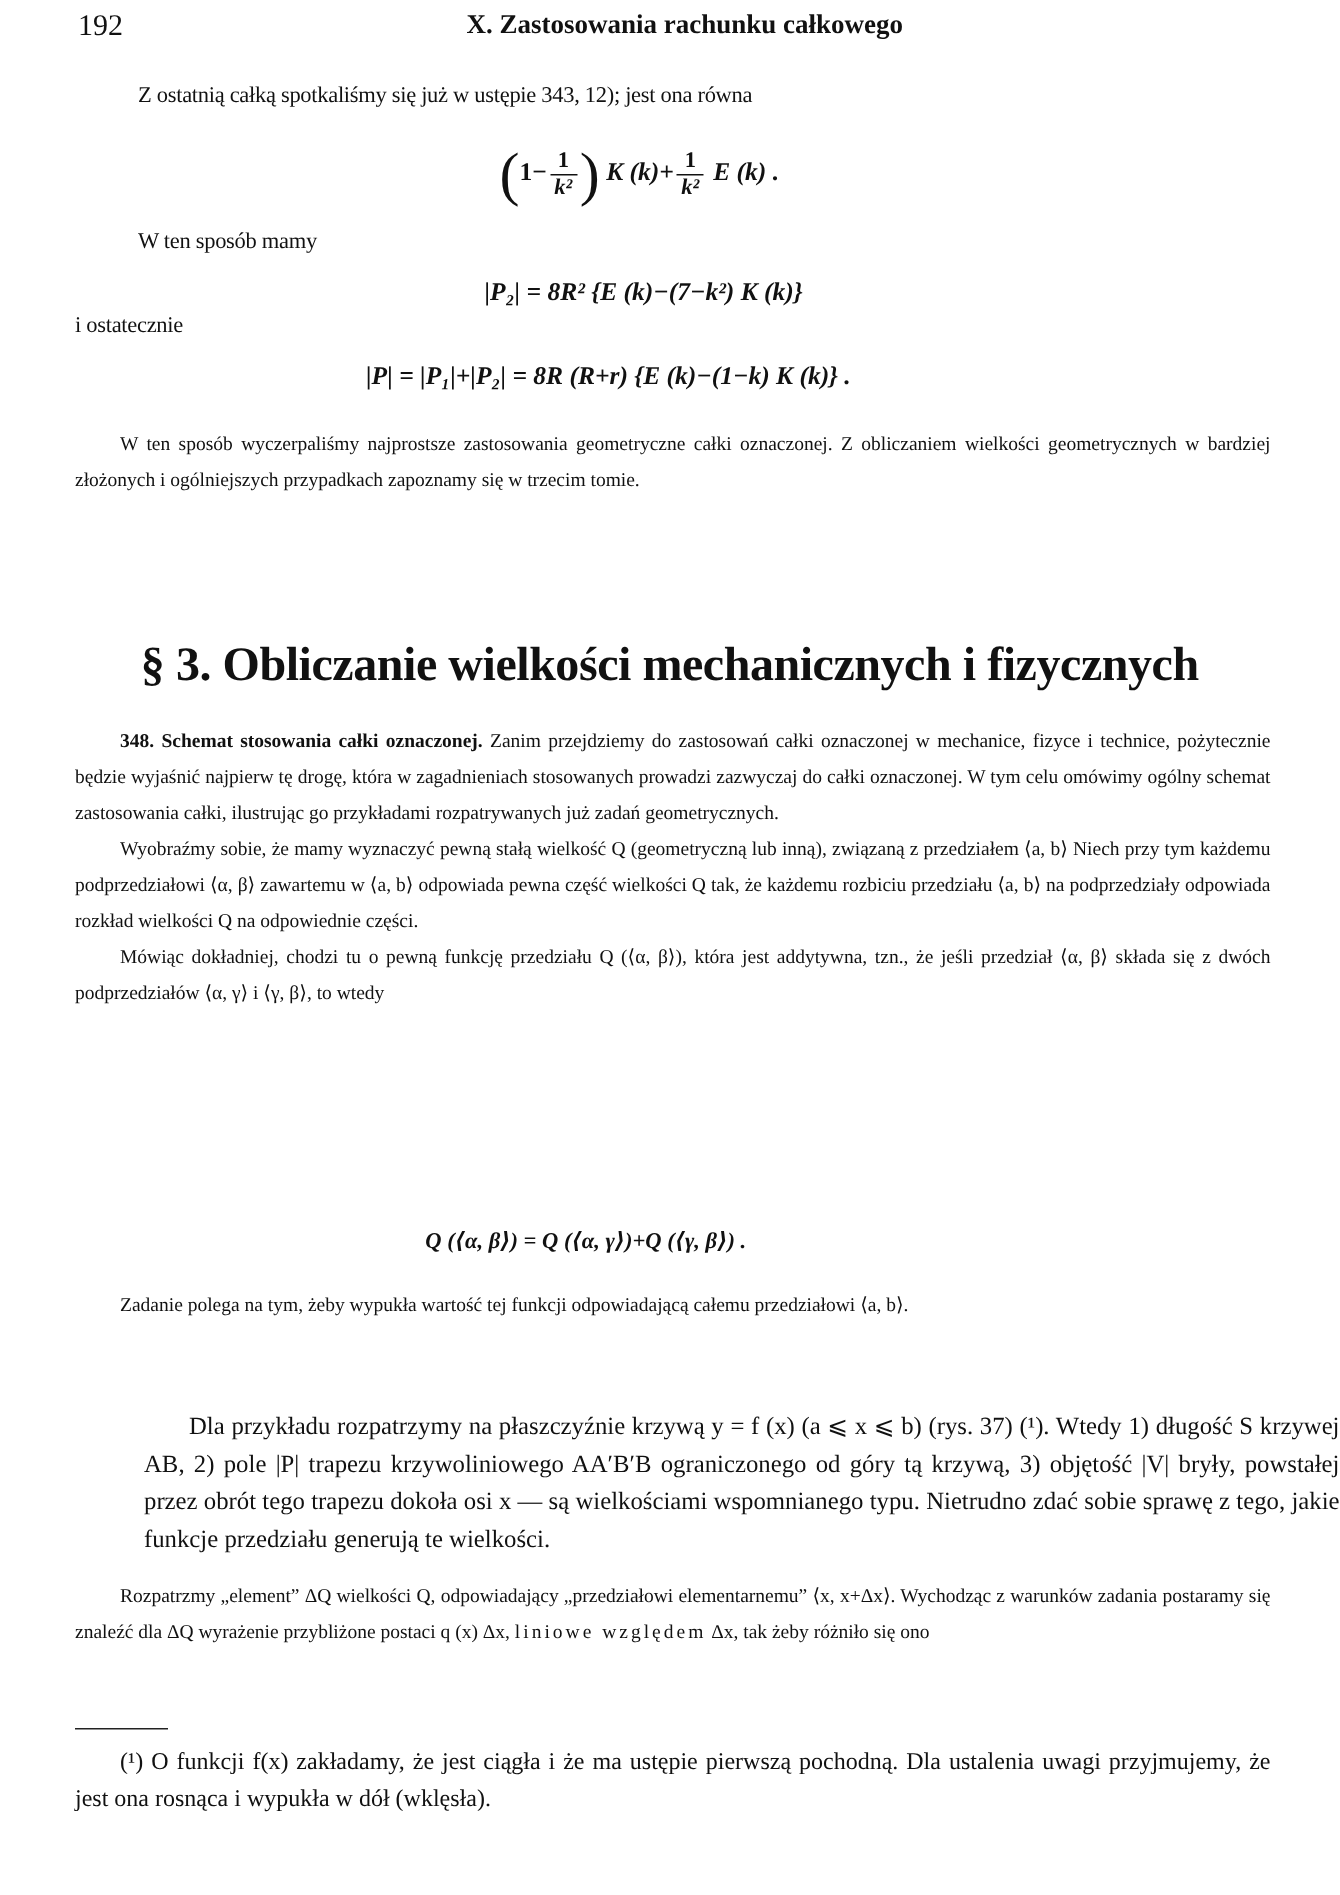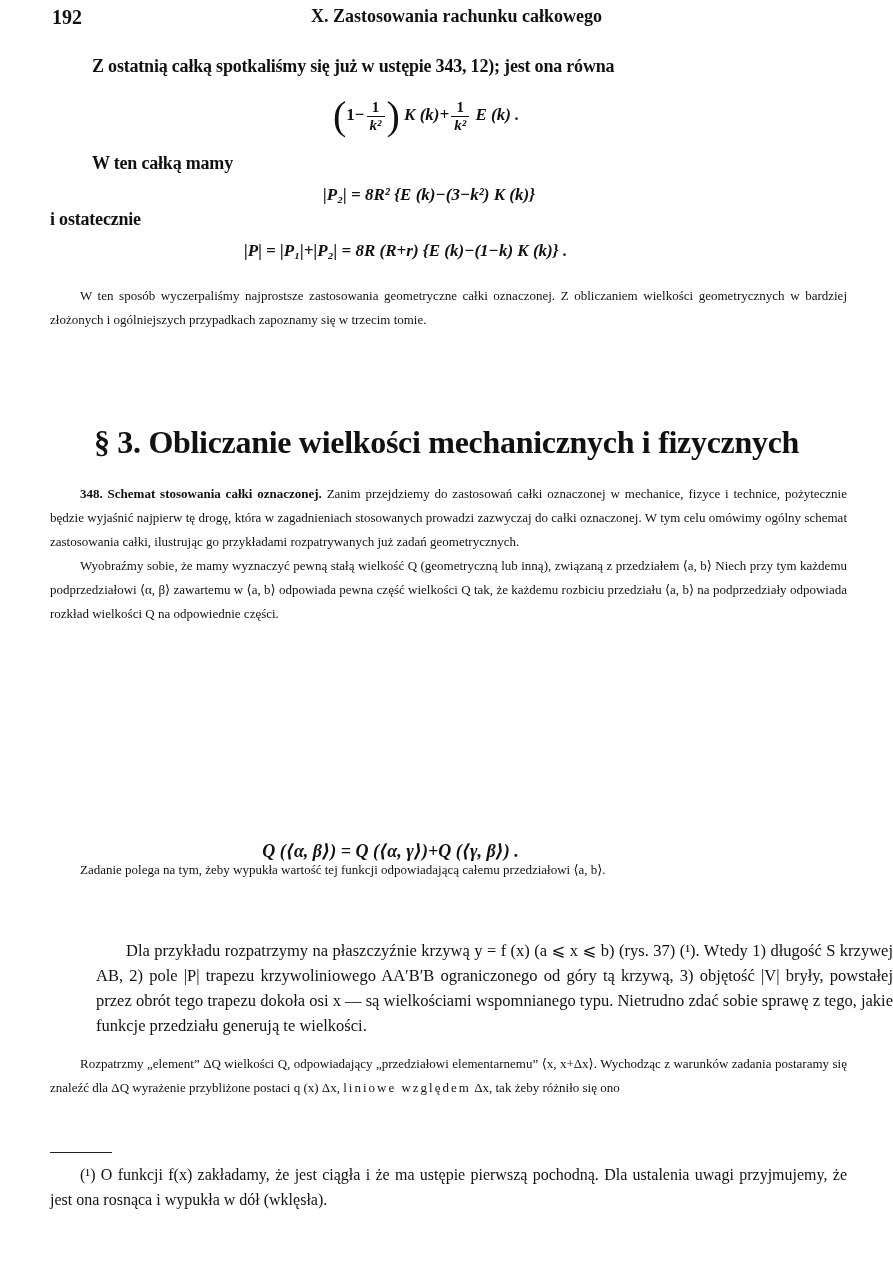--- a/index.html
+++ b/index.html
@@ -2,23 +2,23 @@
 <html><head>
 <meta charset="utf-8">
 <style>
   html, body { margin: 0; padding: 0; background: #ffffff; }
   body {
     width: 893px; height: 1263px; position: relative; overflow: hidden;
     font-family: "Liberation Serif", "DejaVu Serif", serif;
     color: #111; 
   }
   .abs { position: absolute; }
-  .hdr-num { left: 52px; top: 6px; font-size: 20px; font-weight: bold; }
+  .hdr-num { left: 52px; top: 6px; font-size: 20px; font-weight: normal; }
   .hdr-title { left: 311px; top: 6px; font-size: 18px; font-weight: bold; }
-  .small { font-size: 18px; font-weight: bold; letter-spacing: -0.2px; }
+  .small { font-size: 15px; font-weight: normal; letter-spacing: -0.2px; }
   .main { font-size: 13px; line-height: 24px; text-align: justify; }
   .main p { margin: 0; }
   .indent { text-indent: 30px; }
   .eq { font-size: 17px; font-weight: bold; font-style: italic; white-space: nowrap; }
   .eq .up { font-style: normal; }
   .frac { display: inline-block; vertical-align: middle; text-align: center; font-size: 15px; line-height: 17px; margin: 0 2px; }
   .frac .num { display: block; border-bottom: 1.5px solid #111; padding: 0 3px; }
   .frac .den { display: block; padding: 0 3px; }
   .paren { font-size: 40px; font-style: normal; font-weight: normal; vertical-align: middle; line-height: 40px; }
   .sec-title { left: 0; width: 893px; top: 424px; text-align: center; font-size: 32px; font-weight: bold; letter-spacing: -0.3px; }
@@ -38,38 +38,39 @@
   <div class="abs hdr-title">X. Zastosowania rachunku całkowego</div>
 
   <div class="abs small" style="left:92px; top:56px;">Z ostatnią całką spotkaliśmy się już w ustępie 343, 12); jest ona równa</div>
 
   <div class="abs eq" style="left:333px; top:96px;">
     <span class="paren">(</span><span class="up">1−</span><span class="frac"><span class="num up">1</span><span class="den">k²</span></span><span class="paren">)</span>
     <span>K (k)+</span><span class="frac"><span class="num up">1</span><span class="den">k²</span></span>
     <span>E (k) .</span>
   </div>
 
-  <div class="abs small" style="left:92px; top:153px;">W ten całką mamy</div>
-  <div class="abs eq" style="left:323px; top:185px;">|P₂| = 8R² {E (k)−(3−k²) K (k)}</div>
+  <div class="abs small" style="left:92px; top:153px;">W ten sposób mamy</div>
+  <div class="abs eq" style="left:323px; top:185px;">|P₂| = 8R² {E (k)−(7−k²) K (k)}</div>
 
   <div class="abs small" style="left:50px; top:209px;">i ostatecznie</div>
   <div class="abs eq" style="left:244px; top:241px;">|P| = |P₁|+|P₂| = 8R (R+r) {E (k)−(1−k) K (k)} .</div>
 
   <div class="abs main" style="left:50px; top:284px; width:797px;">
     <p class="indent">W ten sposób wyczerpaliśmy najprostsze zastosowania geometryczne całki oznaczonej. Z obliczaniem wielkości geometrycznych w bardziej złożonych i ogólniejszych przypadkach zapoznamy się w trzecim tomie.</p>
   </div>
 
   <div class="abs sec-title">§ 3. Obliczanie wielkości mechanicznych i fizycznych</div>
 
   <div class="abs main" style="left:50px; top:482px; width:797px;">
     <p class="indent"><b>348. Schemat stosowania całki oznaczonej.</b><span> Zanim przejdziemy do zastosowań całki oznaczonej w mechanice, fizyce i technice, pożytecznie będzie wyjaśnić najpierw tę drogę, która w zagadnieniach stosowanych prowadzi zazwyczaj do całki oznaczonej. W tym celu omówimy ogólny schemat zastosowania całki, ilustrując go przykładami rozpatrywanych już zadań geometrycznych.</span></p>
     <p class="indent">Wyobraźmy sobie, że mamy wyznaczyć pewną stałą wielkość Q (geometryczną lub inną), związaną z przedziałem ⟨a, b⟩ Niech przy tym każdemu podprzedziałowi ⟨α, β⟩ zawartemu w ⟨a, b⟩ odpowiada pewna część wielkości Q tak, że każdemu rozbiciu przedziału ⟨a, b⟩ na podprzedziały odpowiada rozkład wielkości Q na odpowiednie części.</p>
+    <p class="indent">Mówiąc dokładniej, chodzi tu o pewną funkcję przedziału Q (⟨α, β⟩), która jest addytywna, tzn., że jeśli przedział ⟨α, β⟩ składa się z dwóch podprzedziałów ⟨α, γ⟩ i ⟨γ, β⟩, to wtedy</p>
   </div>
 
-  <div class="abs eq" style="left:0; width:781px; text-align:center; top:840px; font-size:18px;">Q (⟨α, β⟩) = Q (⟨α, γ⟩)+Q (⟨γ, β⟩) .</div>
+  <div class="abs eq" style="left:0; width:781px; text-align:center; top:818px; font-size:15px;">Q (⟨α, β⟩) = Q (⟨α, γ⟩)+Q (⟨γ, β⟩) .</div>
 
   <div class="abs main" style="left:50px; top:858px; width:797px;">
     <p class="indent">Zadanie polega na tym, żeby wypukła wartość tej funkcji odpowiadającą całemu przedziałowi ⟨a, b⟩.</p>
   </div>
 
   <div class="abs small-par" style="left:50px; top:938px; width:797px;margin-left:46px;">
     <p class="indent">Dla przykładu rozpatrzymy na płaszczyźnie krzywą y = f (x) (a ⩽ x ⩽ b) (rys. 37) (¹). Wtedy 1) długość S krzywej AB, 2) pole |P| trapezu krzywoliniowego AA′B′B ograniczonego od góry tą krzywą, 3) objętość |V| bryły, powstałej przez obrót tego trapezu dokoła osi x — są wielkościami wspomnianego typu. Nietrudno zdać sobie sprawę z tego, jakie funkcje przedziału generują te wielkości.</p>
   </div>
 
   <div class="abs main" style="left:50px; top:1052px; width:797px;">

